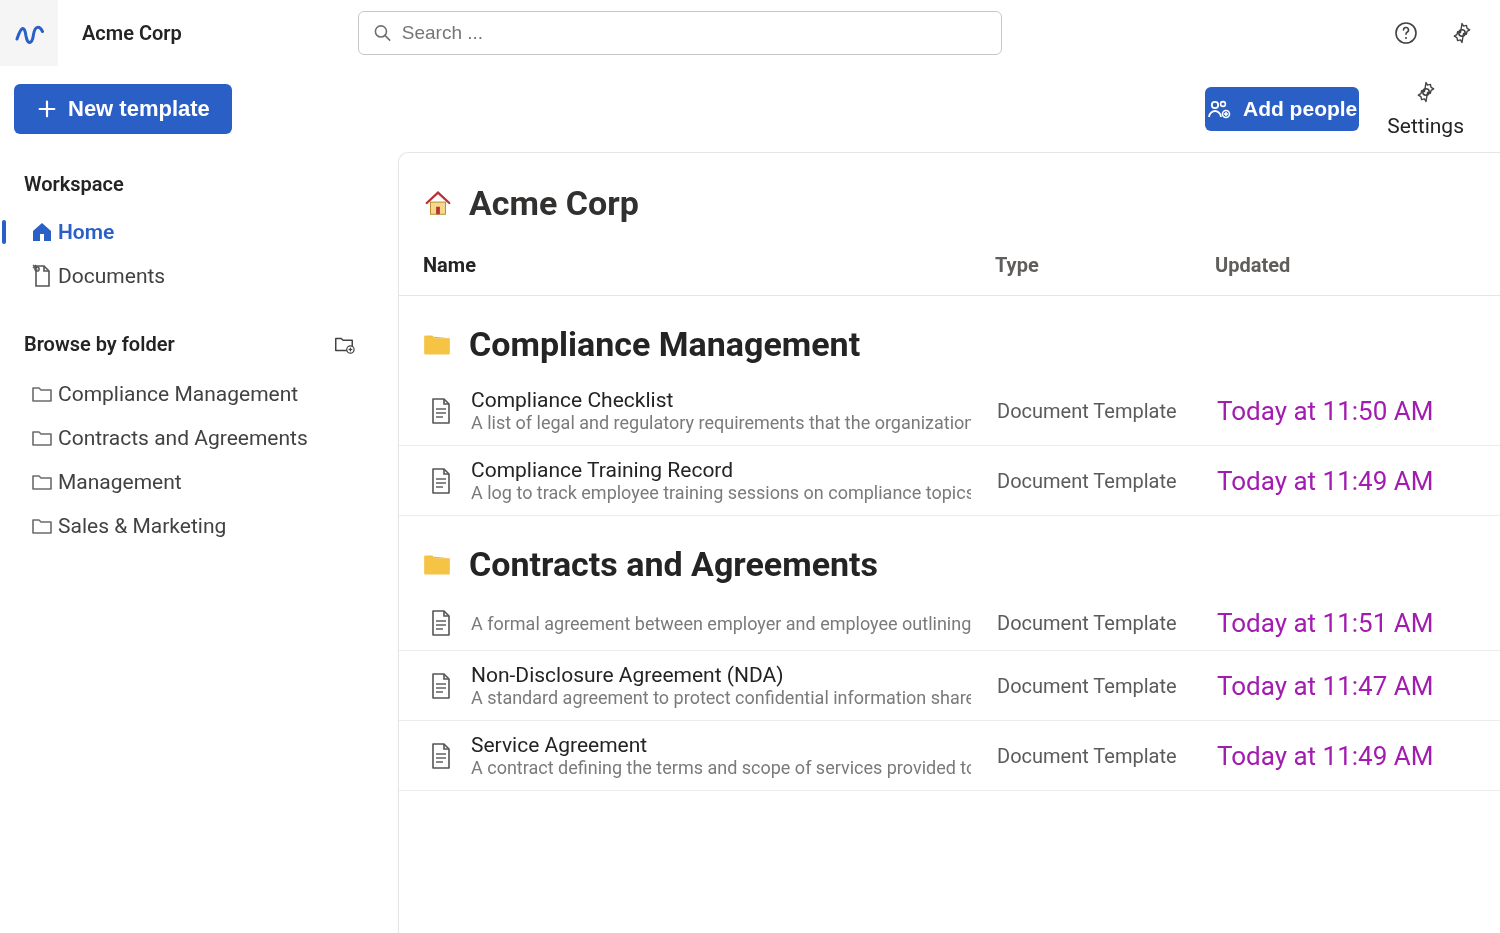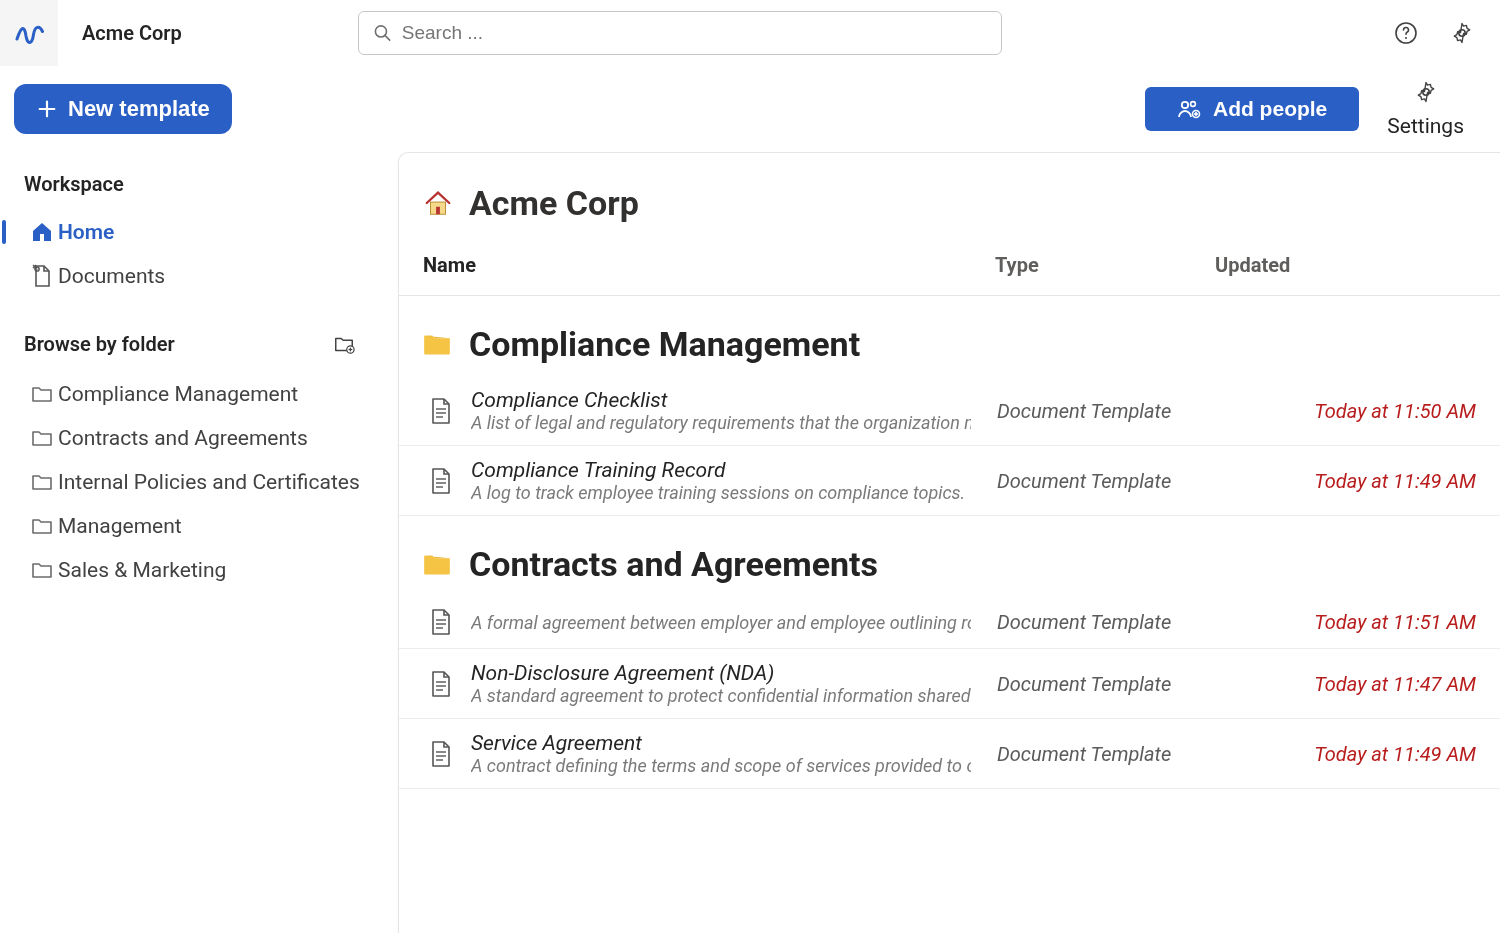--- a/index.html
+++ b/index.html
@@ -80,21 +80,21 @@
     width: 398px;
     padding: 18px 0 0 0;
   }
   .new-template-btn {
     display: inline-flex;
     align-items: center;
     gap: 10px;
     background: #2a5fc5;
     color: #fff;
     border: none;
-    border-radius: 12px;
+    border-radius: 6px;
     font-size: 22px;
     font-weight: 600;
     padding: 12px 22px;
     margin: 0 0 32px 14px;
     cursor: pointer;
   }
   .new-template-btn svg { width: 22px; height: 22px; }
 
   .sidebar-section-label {
     font-size: 20px;
@@ -152,21 +152,21 @@
   .add-people-btn {
     display: inline-flex;
     align-items: center;
     gap: 12px;
     background: #2a5fc5;
     color: #fff;
     border: none;
     border-radius: 6px;
     font-size: 21px;
     font-weight: 600;
-    padding: 10px 32px;
+    padding: 10px 2px;
     cursor: pointer;
   }
   .settings-link {
     display: inline-flex;
     align-items: center;
     gap: 10px;
     font-size: 21px;
     color: #242424;
     cursor: pointer;
     flex-direction: column;
@@ -213,34 +213,33 @@
   }
   .section-heading .folder-icon { width: 28px; height: 24px; }
   .section-heading h2 { font-size: 34px; font-weight: 700; color: #242424; }
 
   .doc-row {
     display: flex;
     align-items: center;
     padding: 12px 24px 12px 30px;
     border-bottom: 1px solid #ececec;
     cursor: pointer;
-    font-style: italic;
   }
   .doc-icon {
     width: 24px; height:28px; margin-right: 18px; flex-shrink:0;
   }
   .doc-name-cell { flex: 0 0 526px; min-width:0; }
   .doc-title { font-size: 21px; color: #242424; }
   .doc-desc {
     font-size: 18px; color: #7a7a7a;
     white-space: nowrap; overflow: hidden; text-overflow: clip;
     max-width: 500px;
   }
   .doc-type { flex: 0 0 220px; font-size: 20px; color:#5b5b5b; }
-  .doc-updated { flex: 1; font-size: 20px; color:#b91c1c; white-space:nowrap;text-align:right; }
+  .doc-updated { flex: 1; font-size: 26px; color:#a21caf; white-space:nowrap; }
 
   svg { display:block; }
 </style>
 </head>
 <body>
 
 <div class="topbar">
   <div class="logo-cell">
     <svg class="logo-svg" viewBox="0 0 40 40">
       <path d="M4 28 C10 10, 14 10, 16 24 C18 36, 24 36, 26 22 C28 10, 34 10, 38 18" stroke="#2a5fc5" stroke-width="4" fill="none" stroke-linecap="round"></path>
@@ -332,28 +331,20 @@
     </span>
     <span>Compliance Management</span>
         </div>
         <div class="sidebar-item">
     <span class="icon">
       <svg width="24" height="24" viewBox="0 0 24 24">
               <path d="M3 6 H9 L11 8 H21 V19 H3 Z" stroke="#6b6b6b" stroke-width="1.6" fill="none" stroke-linejoin="round"></path>
             </svg>
     </span>
     <span>Contracts and Agreements</span>
-        </div>
-        <div class="sidebar-item">
-    <span class="icon">
-      <svg width="24" height="24" viewBox="0 0 24 24">
-              <path d="M3 6 H9 L11 8 H21 V19 H3 Z" stroke="#6b6b6b" stroke-width="1.6" fill="none" stroke-linejoin="round"></path>
-            </svg>
-    </span>
-    <span>Internal Policies and Certificates</span>
         </div>
         <div class="sidebar-item">
     <span class="icon">
       <svg width="24" height="24" viewBox="0 0 24 24">
               <path d="M3 6 H9 L11 8 H21 V19 H3 Z" stroke="#6b6b6b" stroke-width="1.6" fill="none" stroke-linejoin="round"></path>
             </svg>
     </span>
     <span>Management</span>
         </div>
         <div class="sidebar-item">

